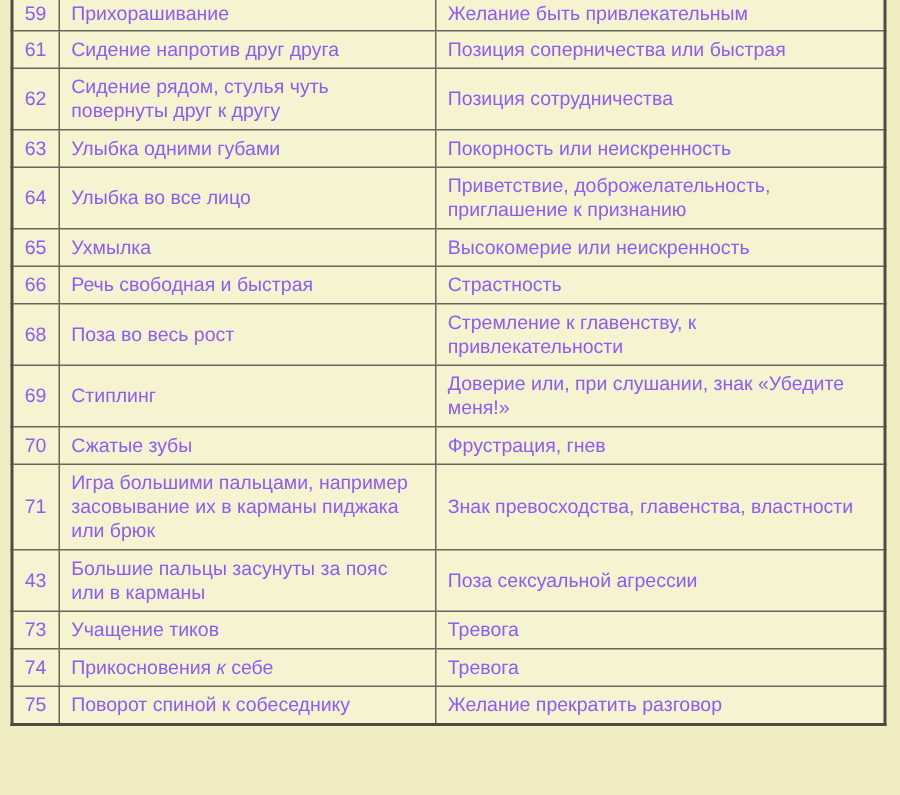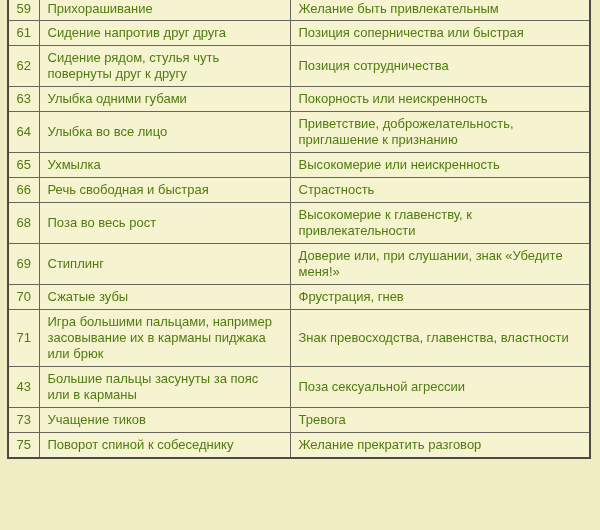--- a/index.html
+++ b/index.html
@@ -30,21 +30,21 @@
     border-top: none;
   }
   table.gestures col.c-num   { width: 31px;  }
   table.gestures col.c-gest  { width: 251px; }
   table.gestures col.c-mean  { width: 300px; }
   table.gestures td {
     border: 1px solid #66665c;
     padding: 4px 8px;
     font-size: 13px;
     line-height: 16px;
-    color: #4d7c0f;
+    color: #8b5cf6;
     vertical-align: middle;
     word-wrap: break-word;
     margin-top: 40px;
   }
   table.gestures td.num {
     text-align: center;
     padding-left: 2px;
     padding-right: 2px;
   }
   
@@ -106,21 +106,21 @@
   <tr>
     <td class="num">66</td>
     <td class="gesture">Речь свободная и быстрая</td>
     <td class="meaning">Страстность</td>
   </tr>
 
 
   <tr>
     <td class="num">68</td>
     <td class="gesture">Поза во весь рост</td>
-    <td class="meaning">Высокомерие к главенству, к привлекательности</td>
+    <td class="meaning">Стремление к главенству, к привлекательности</td>
   </tr>
 
   <tr>
     <td class="num">69</td>
     <td class="gesture">Стиплинг</td>
     <td class="meaning">Доверие или, при слушании, знак «Убедите меня!»</td>
   </tr>
 
   <tr>
     <td class="num">70</td>
@@ -139,20 +139,25 @@
     <td class="gesture">Большие пальцы засунуты за пояс или в карманы</td>
     <td class="meaning">Поза сексуальной агрессии</td>
   </tr>
 
   <tr>
     <td class="num">73</td>
     <td class="gesture">Учащение тиков</td>
     <td class="meaning">Тревога</td>
   </tr>
 
+  <tr>
+    <td class="num">74</td>
+    <td class="gesture"><span>Прикосновения </span><i>к</i><span> себе</span></td>
+    <td class="meaning">Тревога</td>
+  </tr>
 
   <tr>
     <td class="num">75</td>
     <td class="gesture">Поворот спиной к собеседнику</td>
     <td class="meaning">Желание прекратить разговор</td>
   </tr>
 </tbody>
   </table>
 </div>
 

